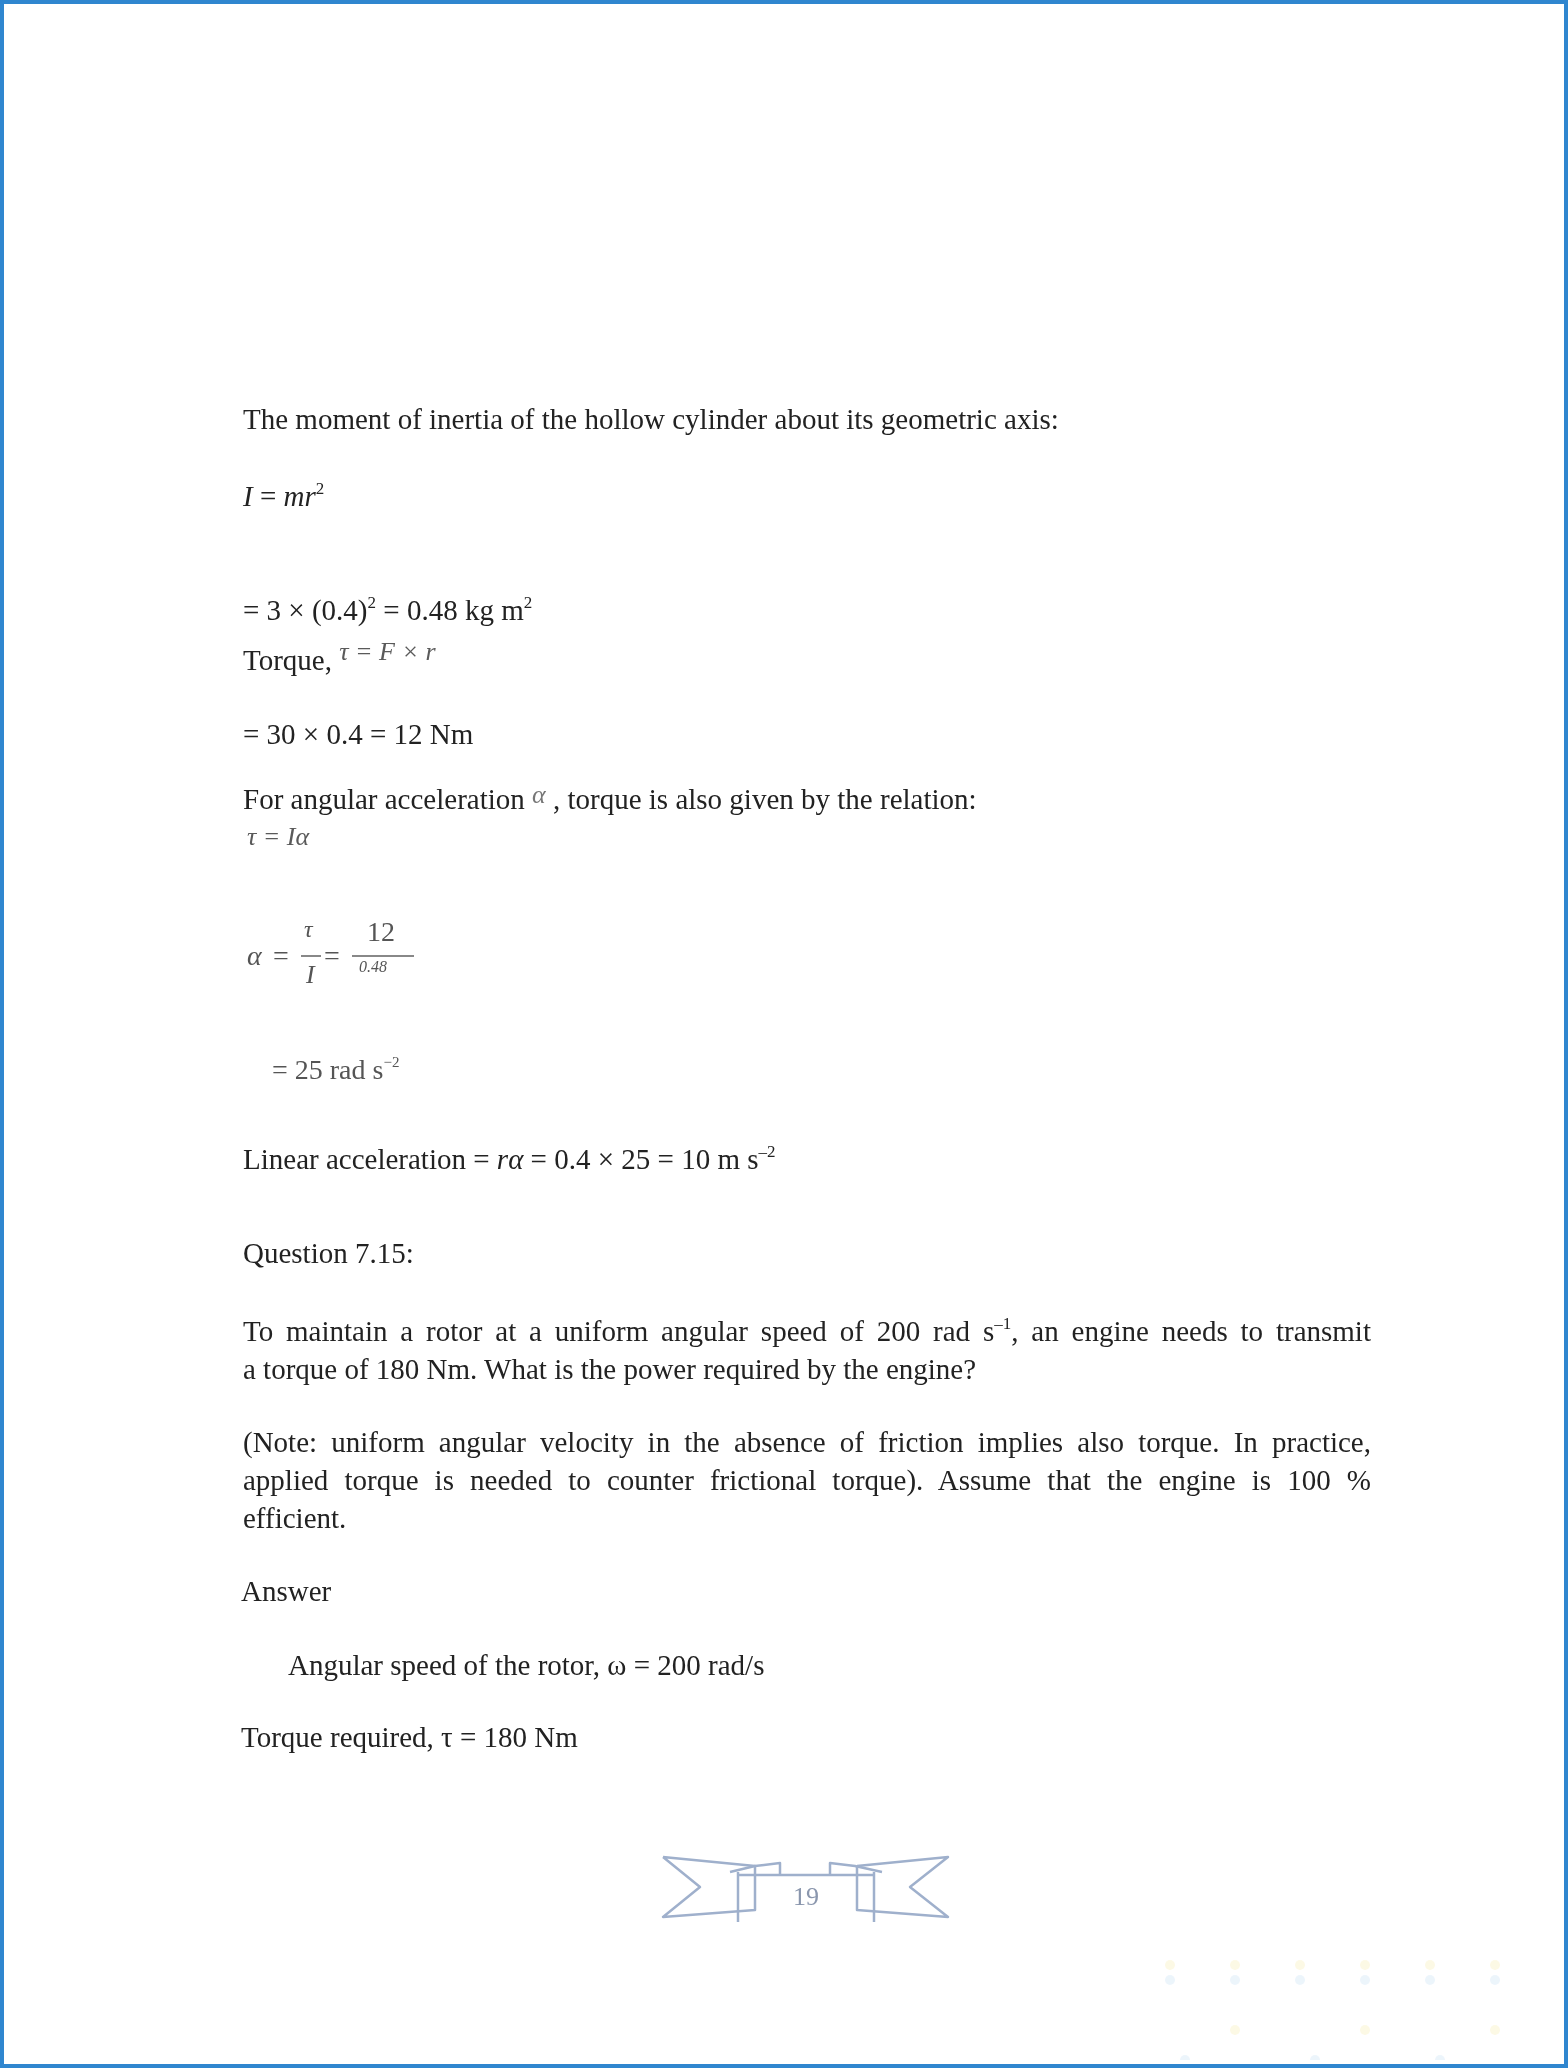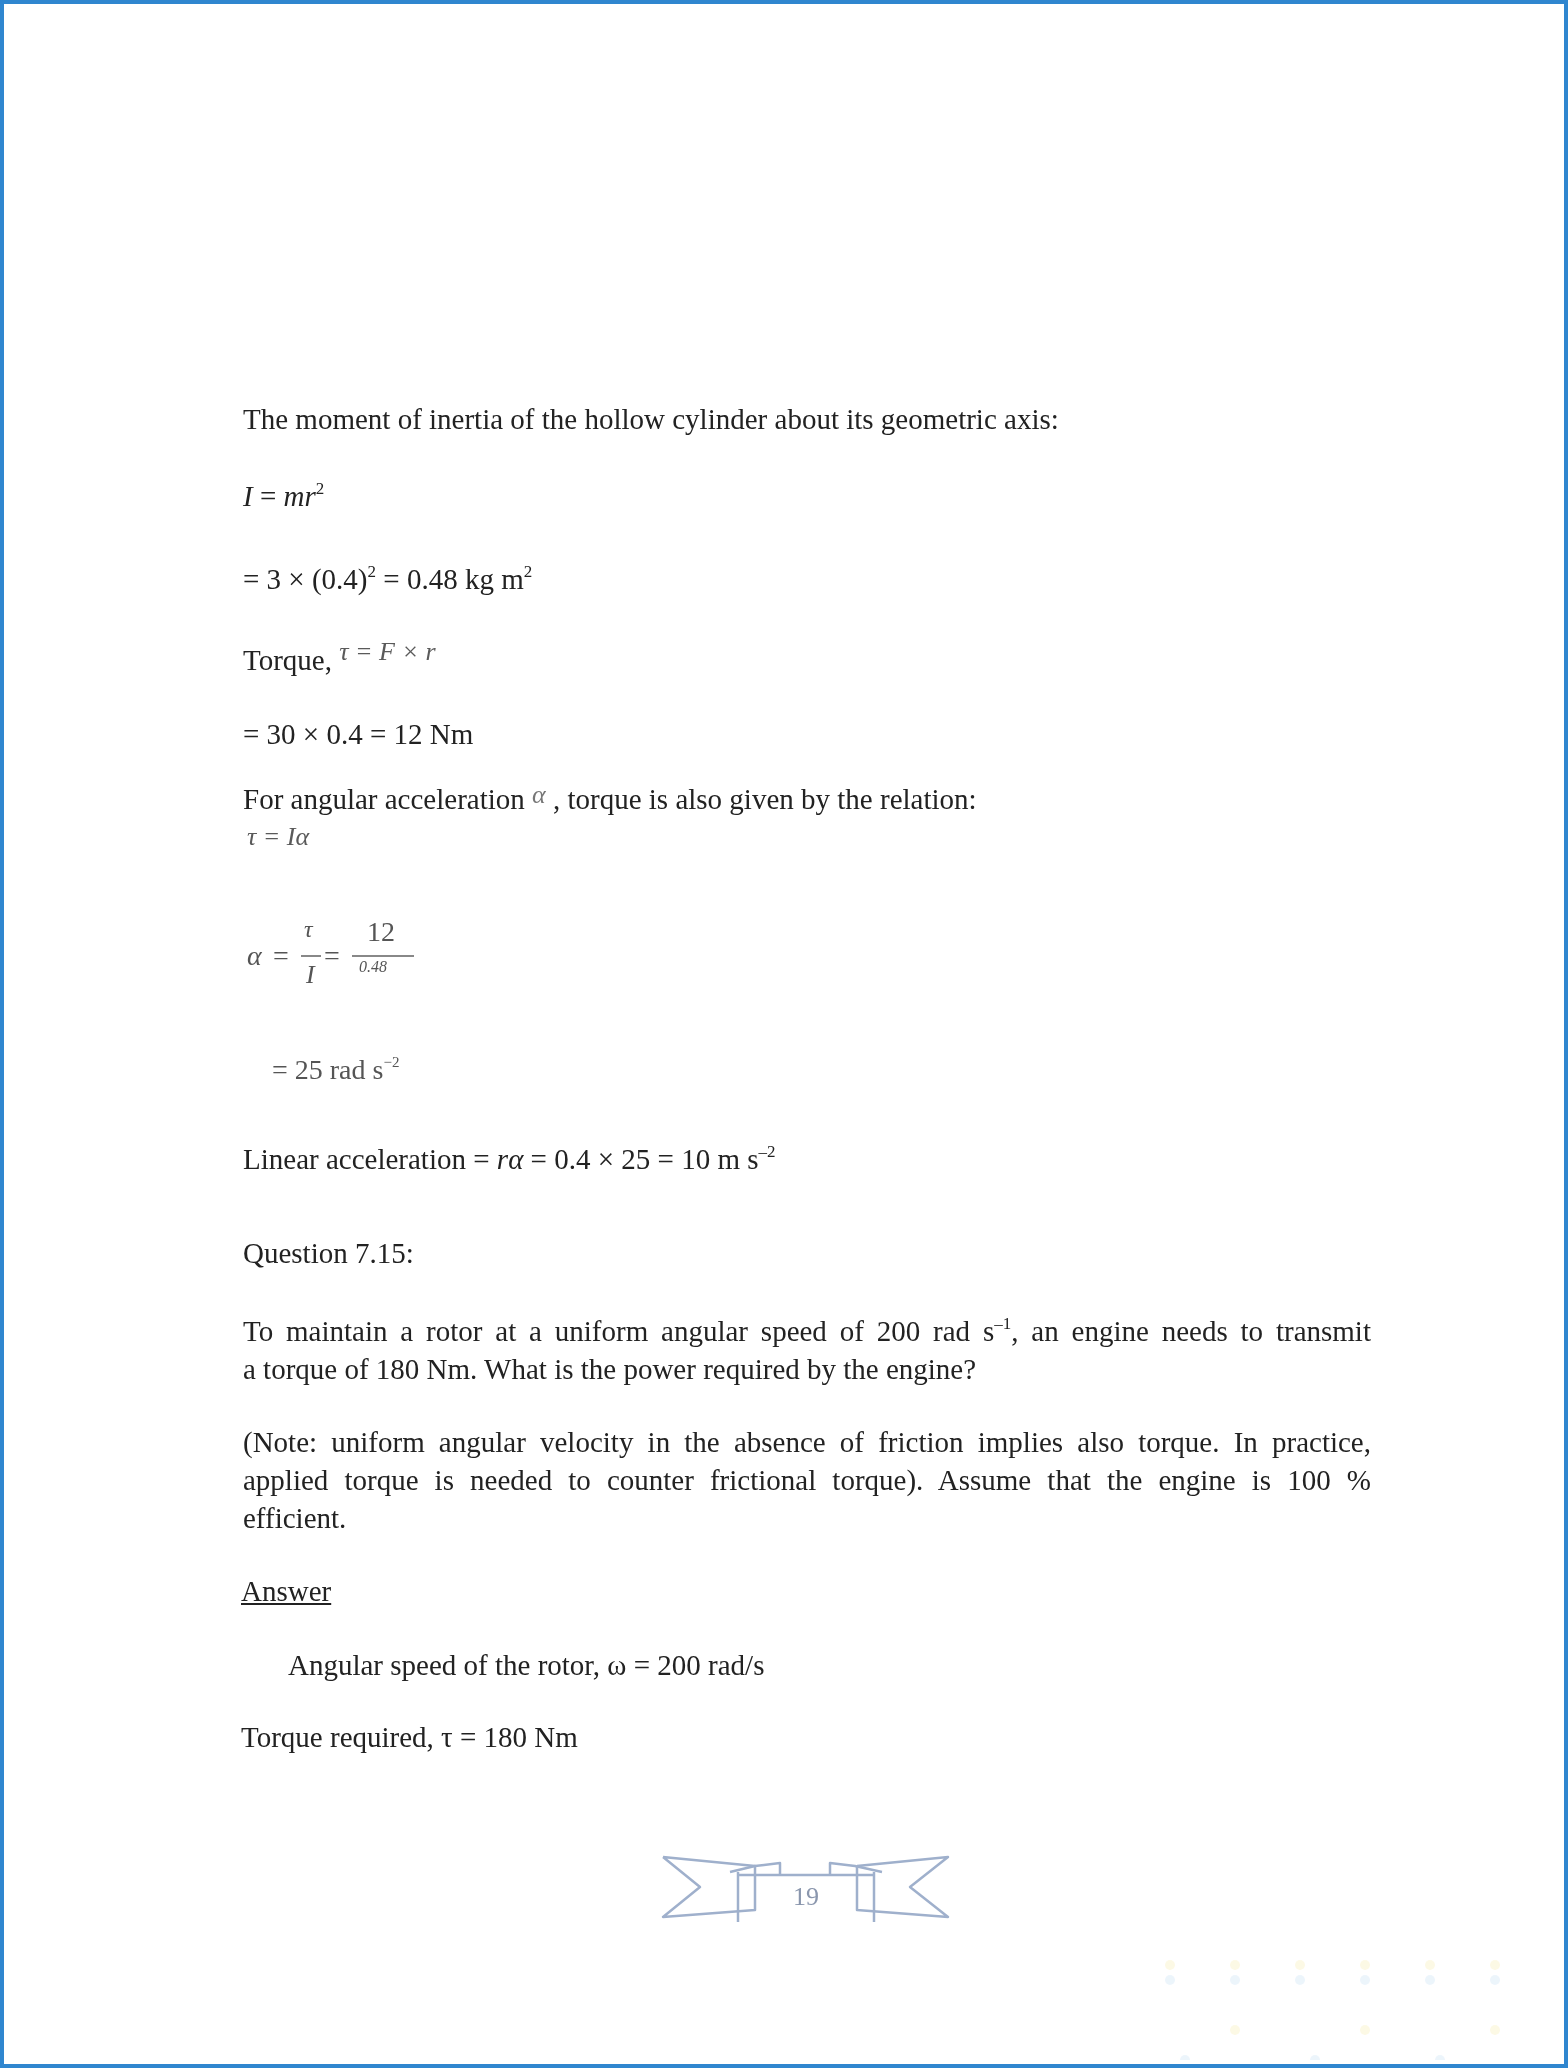--- a/index.html
+++ b/index.html
@@ -51,21 +51,21 @@
 <body>
 
 <div class="frame"></div>
 
 <div class="line" style="top:405px;">The moment of inertia of the hollow cylinder about its geometric axis:</div>
 
 <div class="line" style="top:482px;">
   <i>I</i><span> = </span><i>mr</i><sup>2</sup>
 </div>
 
-<div class="line" style="top:565px;">
+<div class="line" style="top:596px;">
   <span>= 3 × (0.4)</span><sup>2</sup><span> = 0.48 kg m</span><sup>2</sup>
 </div>
 
 <div class="line" style="top:646px;">
   <span>Torque, </span><span class="img-eq" style="position:relative; top:-10px;">τ = F × r</span>
 </div>
 
 <div class="line" style="top:720px;">= 30 × 0.4 = 12 Nm</div>
 
 <div class="line" style="top:785px;">
@@ -98,21 +98,21 @@
 
 <div class="just" style="top:1317px;">
   <span>To maintain a rotor at a uniform angular speed of 200 rad s</span><sup>–1</sup><span>, an engine needs to transmit</span>
 </div>
 <div class="line" style="top:1355px;">a torque of 180 Nm. What is the power required by the engine?</div>
 
 <div class="just" style="top:1428px;">(Note: uniform angular velocity in the absence of friction implies also torque. In practice,</div>
 <div class="just" style="top:1466px;">applied torque is needed to counter frictional torque). Assume that the engine is 100 %</div>
 <div class="line" style="top:1504px;">efficient.</div>
 
-<div class="line l241" style="top:1577px;text-decoration:underline;">Answer</div>
+<div class="line l241" style="top:1577px;">Answer</div>
 <div class="line l241" style="top:1651px;margin-left:47px;">Angular speed of the rotor, ω = 200 rad/s</div>
 <div class="line l241" style="top:1723px;">Torque required, τ = 180 Nm</div>
 
 <div class="ribbon">
   <svg width="292" height="75" viewBox="0 0 292 75">
     <g fill="none" stroke="#9fb0cc" stroke-width="2.5" stroke-linejoin="round">
 
       <polyline points="3,7 95,16 95,60 3,67 40,37 3,7"></polyline>
 
       <polyline points="70,22 95,16 120,13 120,25"></polyline>

